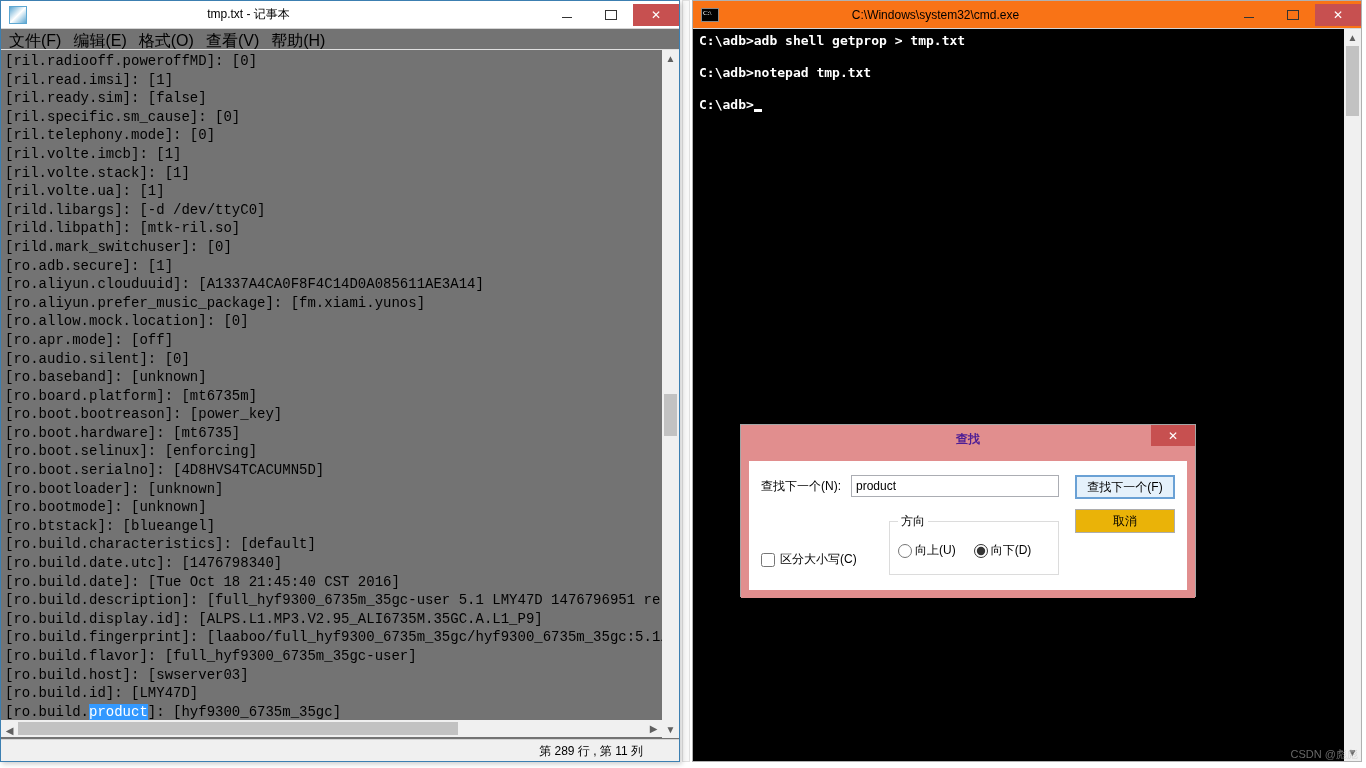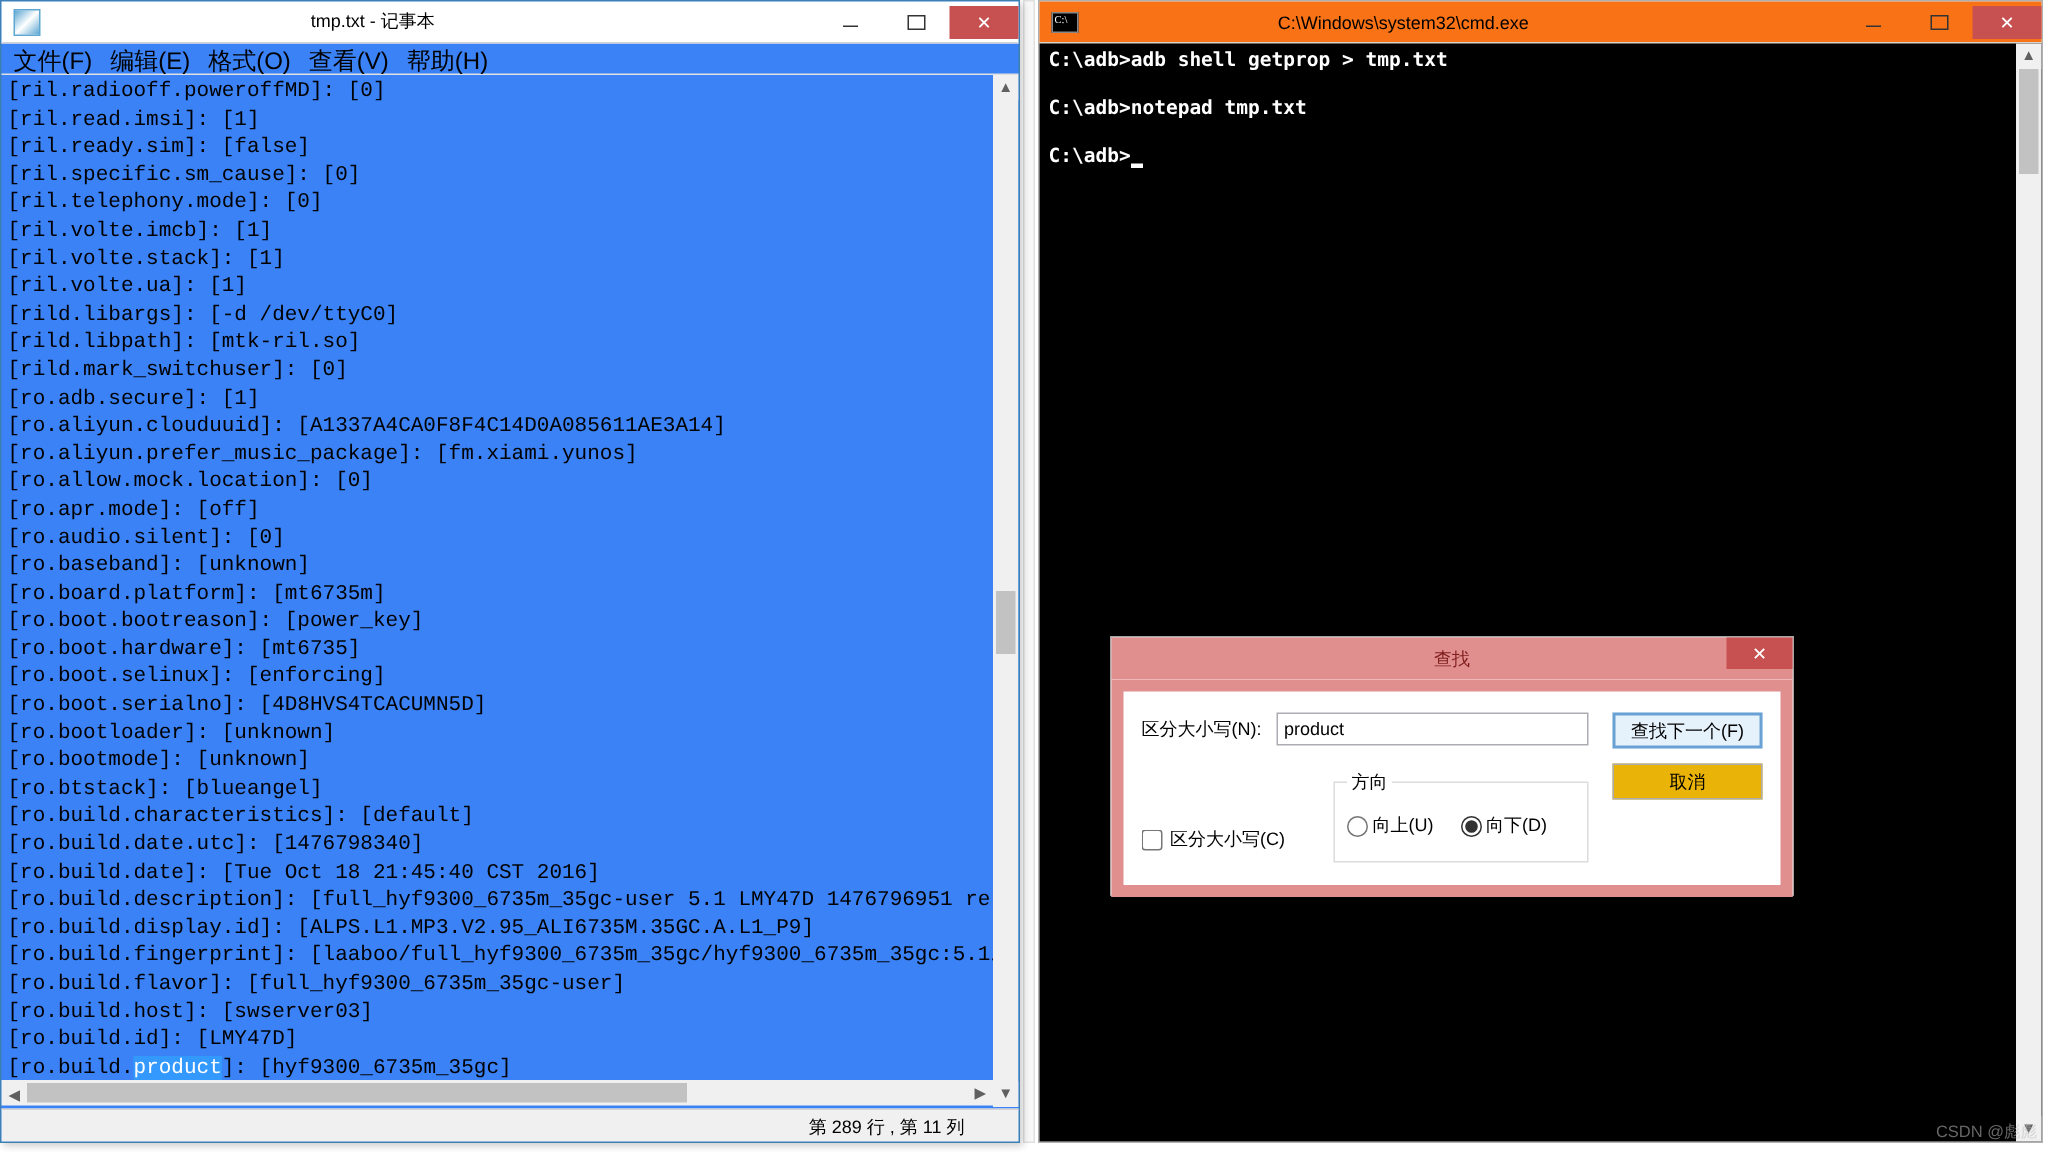--- a/index.html
+++ b/index.html
@@ -1,19 +1,19 @@
 <!DOCTYPE html>
 <html><head>
 <meta charset="utf-8">
 <style>
   * { box-sizing: border-box; margin: 0; padding: 0; }
   body { font-family: "Microsoft YaHei", "Segoe UI", Tahoma, sans-serif; background: #fff; width: 1366px; height: 768px; overflow: hidden; position: relative; }
   
   
-  .notepad-window { position: absolute; left: 0px; top: 0px; width: 680px; height: 762px; background: #3b82f6; border: 1px solid #3c7fb1; box-shadow: 2px 2px 5px rgba(0,0,0,0.2); }
+  .notepad-window { position: absolute; left: 0px; top: 0px; width: 680px; height: 762px; background: #737373; border: 1px solid #3c7fb1; box-shadow: 2px 2px 5px rgba(0,0,0,0.2); }
   .notepad-titlebar { height: 28px; background: #fff; display: flex; align-items: center; border-bottom: 1px solid #d4d4d4; }
   .notepad-icon { width: 18px; height: 18px; margin: 0 5px 0 8px; background: linear-gradient(135deg, #5da7d2 0%, #fff 50%, #5da7d2 100%); border: 1px solid #5da7d2; }
   .notepad-title { flex: 1; font-size: 12px; color: #000; text-align: center; padding-right: 80px; }
   .winbtn-group { display: flex; }
   .winbtn { width: 44px; height: 22px; display: flex; align-items: center; justify-content: center; font-size: 13px; color: #333; cursor: default; }
   .winbtn.close { background: #c75050; color: #fff; width: 46px; }
   .winbtn.min::before { content: ""; width: 10px; height: 1px; background: #333; display: block; margin-top: 5px; }
   .winbtn.max::before { content: ""; width: 10px; height: 8px; border: 1px solid #333; display: block; }
   .winbtn.close::before { content: "✕"; font-size: 12px; }
   .notepad-menu { height: 21px; border-bottom: 1px solid #e0e0e0; display: flex; padding-left: 2px; }
@@ -40,21 +40,21 @@
   .cmd-body { background: #000; height: 732px; position: relative; overflow: hidden; }
   .cmd-body .scrollbar-v { background:#f0f0f0; }
   .cmd-body .scrollbar-v .thumb { top:0; height:70px; }
   .cmd-text { font-family: "Lucida Console", Consolas, monospace; font-size: 13px; color: #fff; padding: 4px 6px; line-height: 16px; white-space: pre; }
   .cmd-text b { font-weight: bold; }
   .cmd-cursor { display:inline-block; width:8px; height:3px; background:#fff; vertical-align:bottom; margin-bottom:1px; }
 
   
   .find-dialog { position: absolute; left: 740px; top: 424px; width: 456px; height: 173px; background: #fff; border: 1px solid #a5a5a5; box-shadow: 3px 3px 10px rgba(0,0,0,0.3); }
   .find-titlebar { height: 28px; background: #e18e8e; display: flex; align-items: center; justify-content: center; position:relative; }
-  .find-title { font-size: 12px; color: #7f1d1d; }
+  .find-title { font-size: 12px; color: #4c1d95; font-weight: bold; }
   .find-close { position:absolute; right:0; top:0; width: 44px; height: 21px; background: #c75050; color: #fff; display: flex; align-items: center; justify-content: center; font-size: 12px; }
   .find-body { border: 8px solid #e18e8e; height: 145px; padding: 14px 12px; font-size: 12px; background:#fff; position:relative; }
   .find-row1 { display:flex; align-items:center; gap:10px; }
   .find-label { }
   .find-input { width: 208px; height: 22px; border: 1px solid #abadb3; padding: 2px 4px; font-size: 12px; }
   .find-btn { width: 100px; height: 24px; border: 2px solid #6aa1d5; background: #e5f1fb; font-size: 12px; cursor: default; display:flex; align-items:center; justify-content:center; }
   .find-btn2 { width: 100px; height: 24px; border: 1px solid #adadad; background: #eab308; font-size: 12px; display:flex; align-items:center; justify-content:center; margin-top:10px; }
   .find-col-right { position:absolute; right:12px; top:14px; }
   .find-fieldset { position:absolute; left:140px; top:52px; width:170px; height:62px; border:1px solid #dcdcdc; padding:6px 8px 4px; }
   .find-legend { font-size:12px; padding:0 3px; }
@@ -170,21 +170,21 @@
   </div>
 </div>
 
 <div class="find-dialog">
   <div class="find-titlebar">
     <div class="find-title">查找</div>
     <div class="find-close">✕</div>
   </div>
   <div class="find-body">
     <div class="find-row1">
-      <span class="find-label">区分大小写(N):</span>
+      <span class="find-label">查找下一个(N):</span>
       <input class="find-input" type="text" value="product" style="">
     </div>
     <div class="find-col-right">
       <div class="find-btn">查找下一个(F)</div>
       <div class="find-btn2">取消</div>
     </div>
     <fieldset class="find-fieldset">
       <legend class="find-legend">方向</legend>
       <div class="find-radios">
         <label class="find-radio-label">

